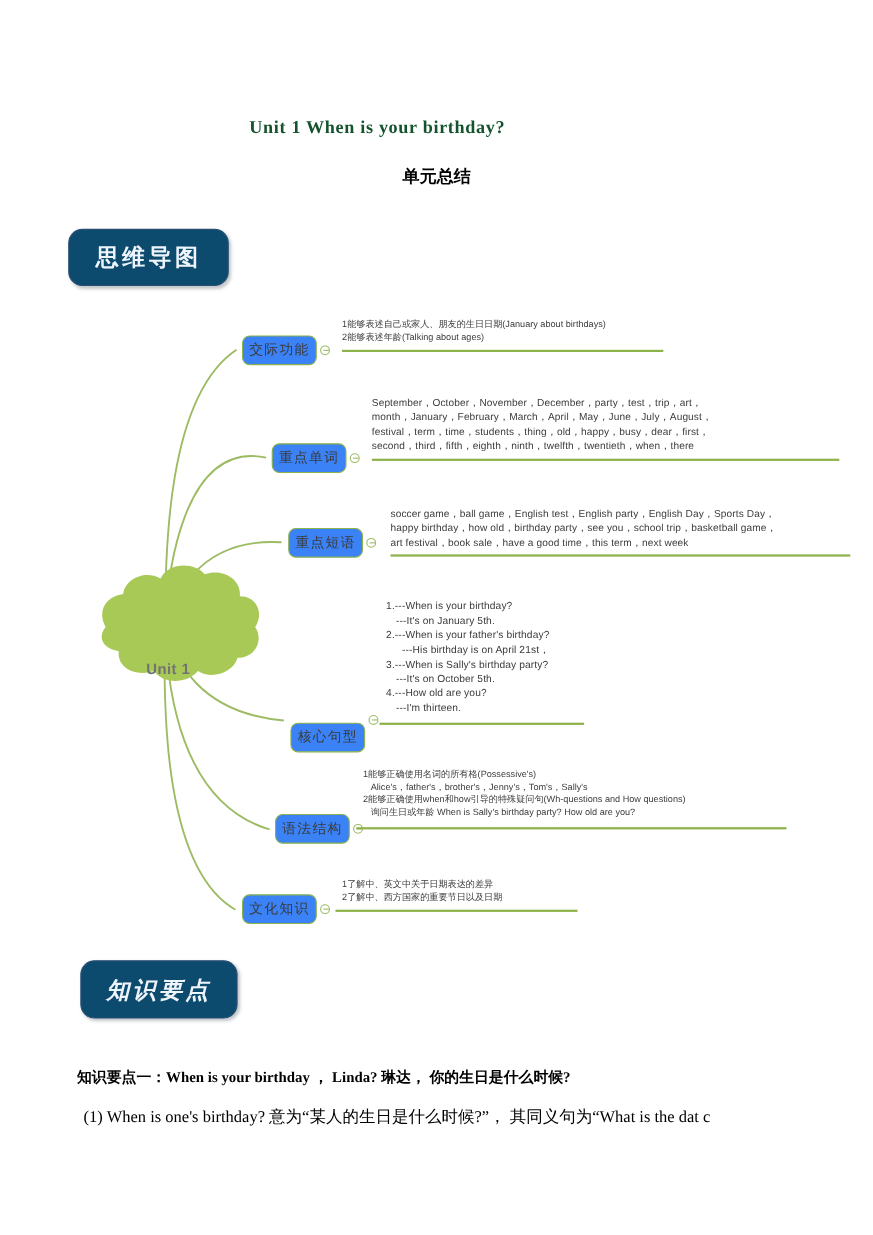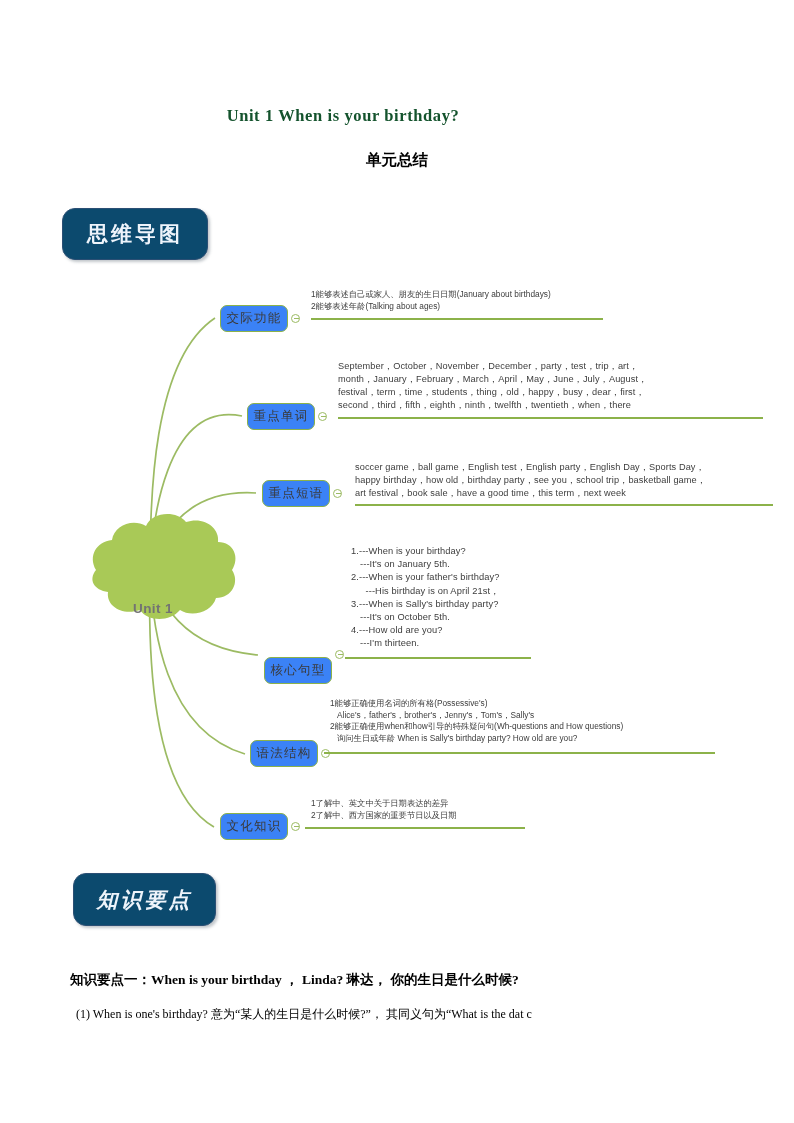--- a/index.html
+++ b/index.html
@@ -70,21 +70,21 @@
   .rule.thin{height:1.6px;}
 
   
   .kp-head{
     position:absolute;left:70px;top:971px;
     font-family:"Liberation Serif", serif;font-weight:bold;font-size:13.5px;color:#000;
     white-space:nowrap;
   }
   .kp-body{
     position:absolute;left:76px;top:1006px;
-    font-family:"Liberation Serif", serif;font-size:12px;color:#000;
+    font-family:"Liberation Serif", serif;font-size:15px;color:#000;
     white-space:nowrap;
   }
 </style>
 </head>
 <body>
 
 <div class="page">
 
   <div class="doc-title">Unit 1 When is your birthday?</div>
   <div class="doc-subtitle">单元总结</div>

